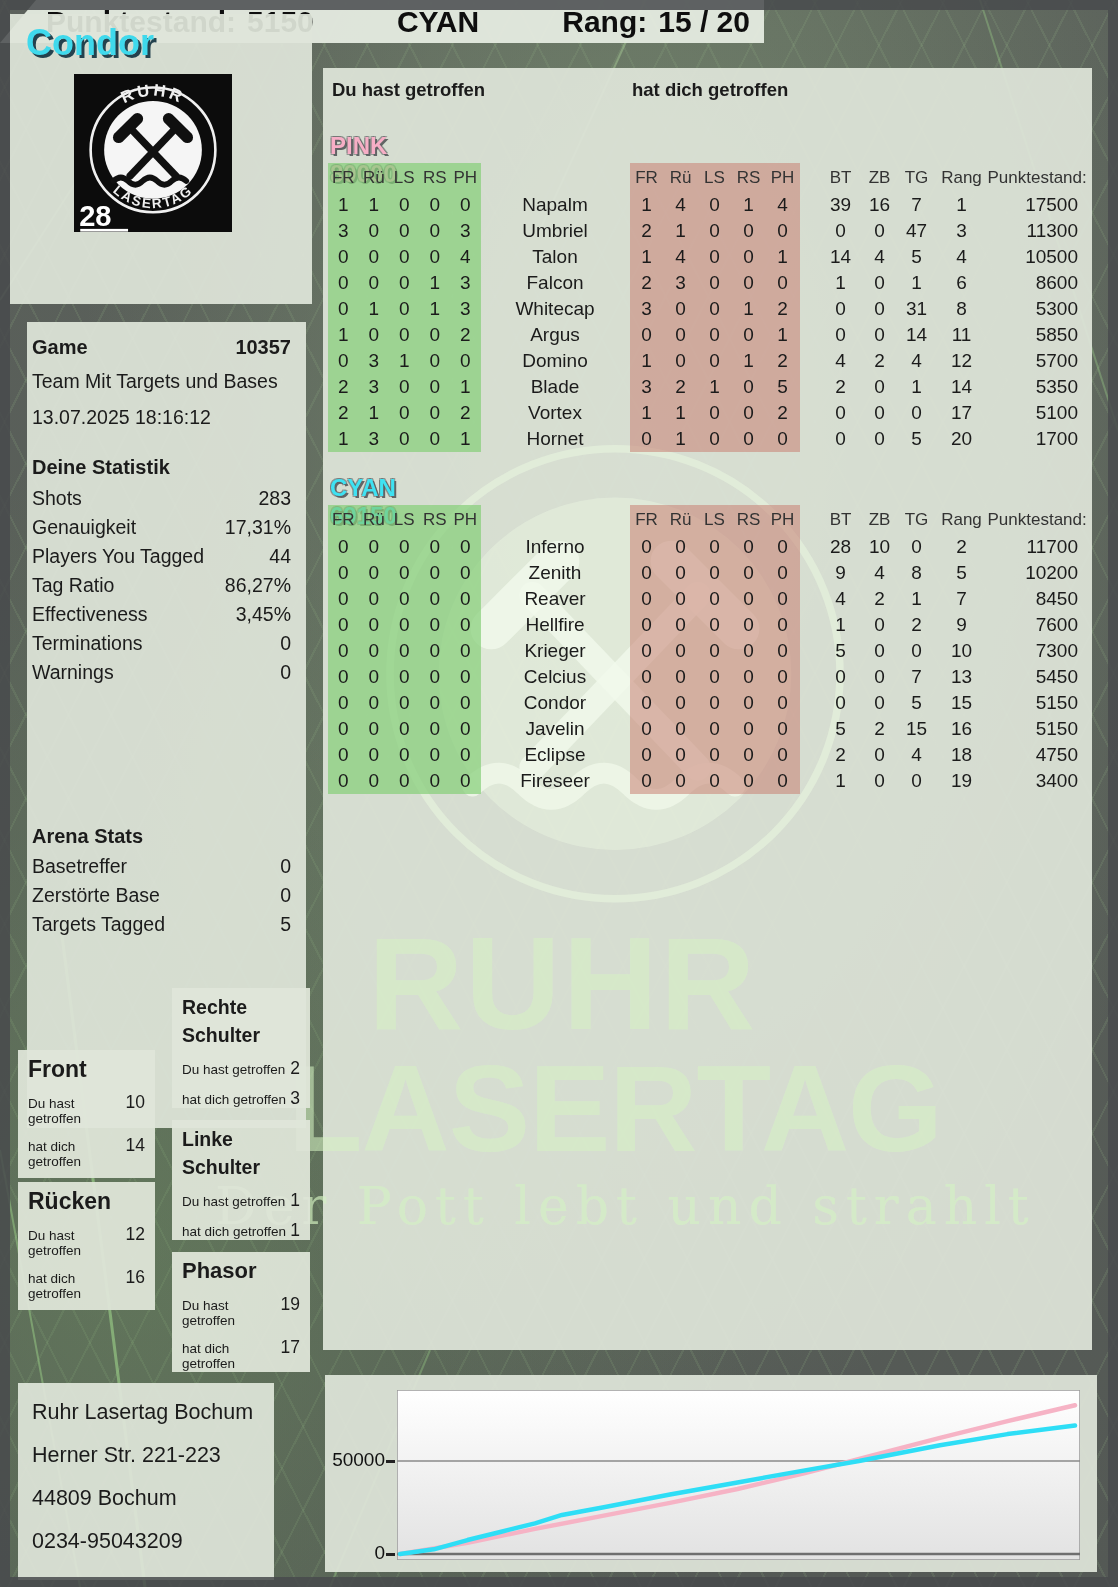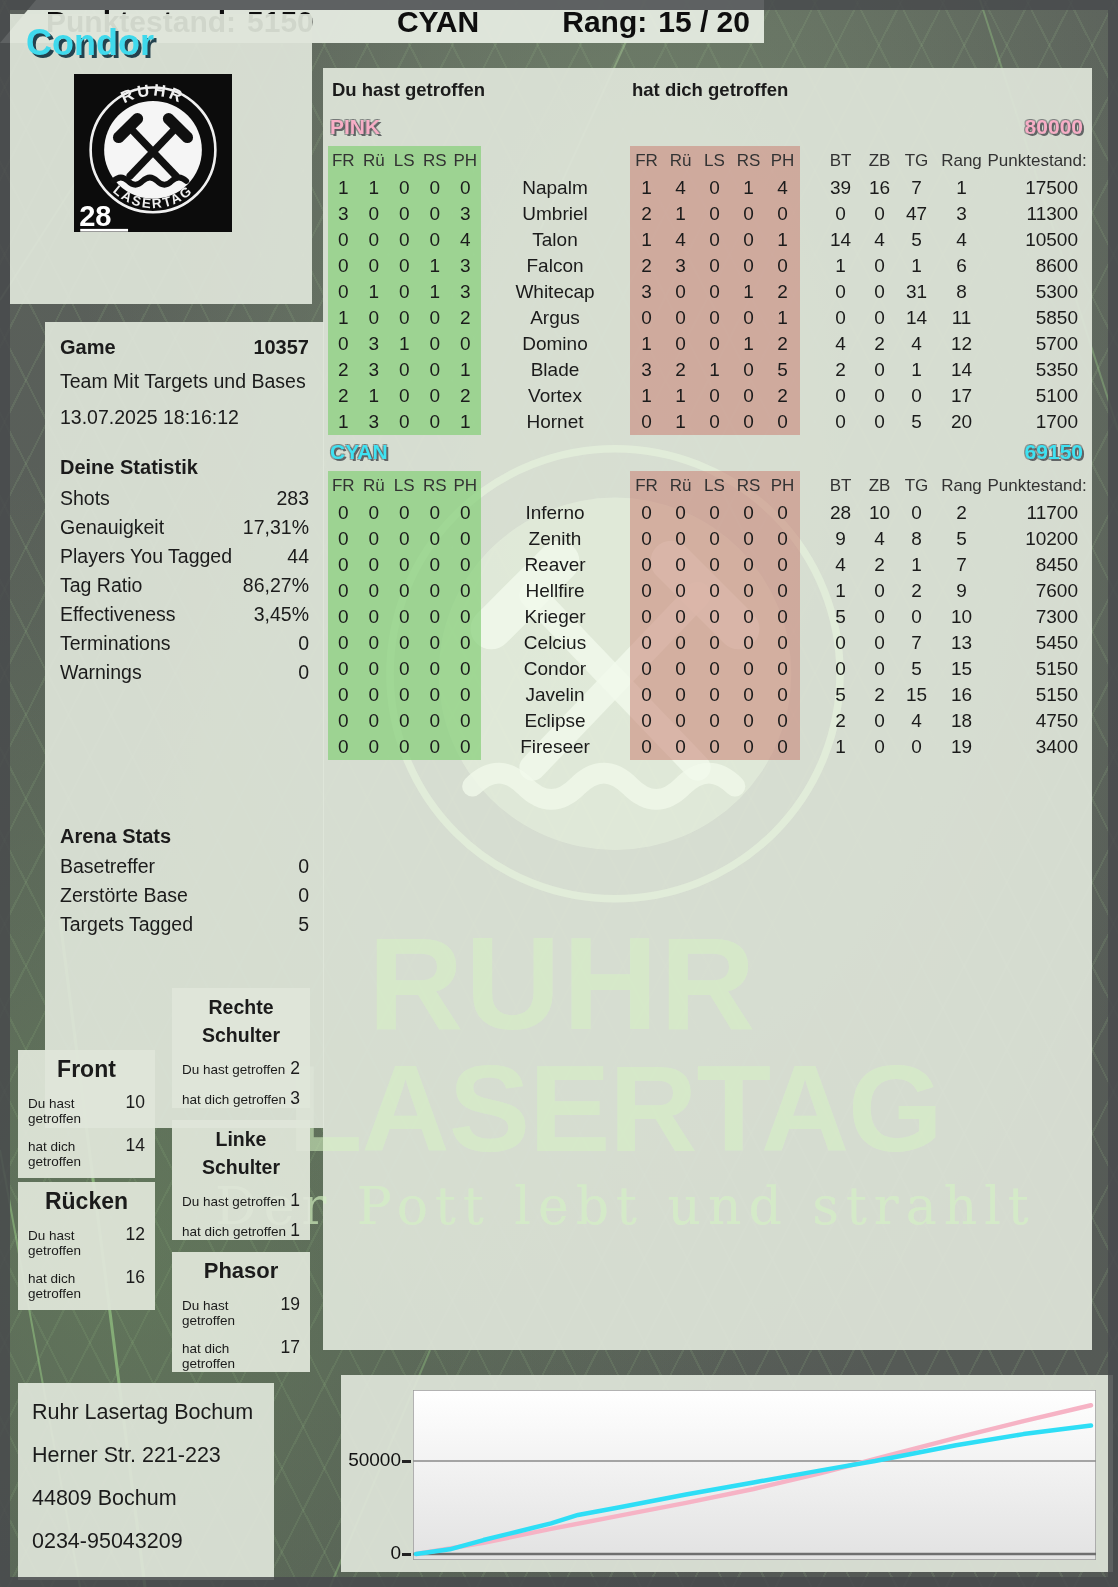--- a/index.html
+++ b/index.html
@@ -42,60 +42,60 @@
     font-size:30px;font-weight:bold;color:#0e0e0e;
   }
   .hgroup{display:flex;gap:11px;white-space:nowrap;}
 
   
   #panel-main{left:323px;top:68px;width:769px;height:1282px;overflow:hidden;}
   #du-dich{position:relative;height:42px;margin-top:0;}
   #du-dich span{position:absolute;top:11px;font-size:18.5px;font-weight:bold;}
   #du-header{left:9px;} #dich-header{left:309px;}
 
-  .team-line{display:flex;justify-content:space-between;align-items:baseline;height:31px;margin-top:5px;padding:0 9px 0 7px;
-    font-size:21px;font-weight:bold;
-    text-shadow:2px 2px 0 rgba(92,94,96,0.95),-1px -1px 0 rgba(92,94,96,0.55),1px -1px 0 rgba(92,94,96,0.55),-1px 1px 0 rgba(92,94,96,0.55);}
+  .team-line{display:flex;justify-content:space-between;align-items:baseline;height:31px;margin-top:22px;padding:0 9px 0 7px;
+    font-size:24px;font-weight:bold;
+    text-shadow:2px 2px 0 rgba(92,94,96,0.95),-1px -1px 0 rgba(92,94,96,0.55),1px -1px 0 rgba(92,94,96,0.55),-1px 1px 0 rgba(92,94,96,0.55);flex-direction:column;}
   .srow{display:grid;
     grid-template-columns:30.5px 30.5px 30.5px 30.5px 30.5px 149px 34px 34px 34px 34px 34px 20px 42px 36px 38px 52px 1fr;
     height:26px;font-size:19px;padding-left:5px;padding-right:6px;align-items:stretch;}
   .srow.shead{height:29px;font-size:17px;color:#333;}
   .c{display:flex;align-items:center;justify-content:center;text-align:center;}
   .c.pk{justify-content:flex-end;padding-right:8px;}
   .c.g{background:rgba(132,206,120,0.70);}
   .c.r{background:rgba(201,128,114,0.55);}
 
   
-  #panel-stats{left:27px;top:322px;width:279px;height:806px;box-sizing:border-box;padding:8px 15px 0 15px;font-size:19.5px;margin-left:18px;}
+  #panel-stats{left:27px;top:322px;width:279px;height:806px;box-sizing:border-box;padding:8px 15px 0 5px;font-size:19.5px;}
   .kv{display:flex;justify-content:space-between;line-height:29px;}
   .sect-title{font-weight:bold;font-size:20px;}
   #game-row{line-height:34px;font-size:20px;}
   #game-mode{line-height:35px;}
   #game-date{line-height:36px;}
   #stats-title{margin-top:16px;line-height:33px;}
   #arena-title{margin-top:133px;line-height:32px;}
 
   
   .bp{position:absolute;background:rgba(223,229,217,0.94);z-index:3;box-sizing:border-box;padding:5px 10px 0 10px;}
-  .bp-title{text-align:center;font-weight:bold;font-size:19.5px;line-height:28px;}
+  .bp-title{text-align:left;font-weight:bold;font-size:19.5px;line-height:28px;}
   .bp-row{display:flex;justify-content:space-between;align-items:baseline;margin-top:9px;}
   .bp-row .k{font-size:13.5px;}
   .bp-row .v{font-size:17.5px;}
   #bp-front{left:18px;top:1050px;width:137px;height:128px;}
   #bp-ruecken{left:18px;top:1182px;width:137px;height:128px;}
   #bp-rechte{left:172px;top:988px;width:138px;height:120px;}
   #bp-linke{left:172px;top:1120px;width:138px;height:120px;}
   #bp-phasor{left:172px;top:1252px;width:138px;height:120px;}
 
   
   #panel-address{left:18px;top:1383px;width:256px;height:197px;box-sizing:border-box;padding:8px 0 0 14px;font-size:21.5px;}
   .addr-line{line-height:43px;}
 
   
-  #panel-chart{left:341px;top:1375px;width:772px;height:197px;}
+  #panel-chart{left:325px;top:1375px;width:772px;height:197px;}
   #plot-wrap{position:absolute;left:72px;top:15px;width:683px;height:170px;}
   .ytick{position:absolute;width:62px;text-align:right;font-size:19px;color:#111;}
   .ydash{position:absolute;left:61px;width:9px;height:2.5px;background:#222;}
 </style>
 </head>
 <body>
 
 <div id="page">
 
   <svg id="bg-streaks" width="1118" height="1587" style="position:absolute;inset:0;">

